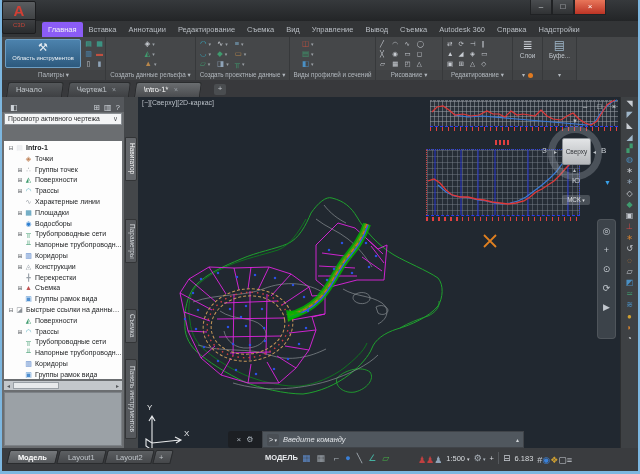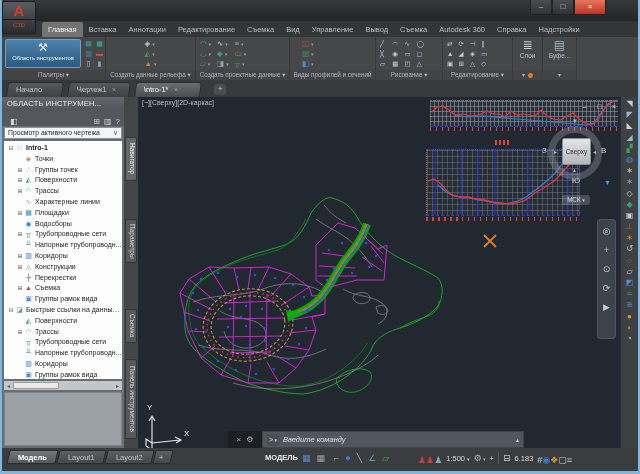--- a/index.html
+++ b/index.html
@@ -21,21 +21,21 @@
   .signin{color:#c9cdd2;font-size:8px;}
   .helpdot{position:relative;}
   .helpdot::after{content:"";position:absolute;right:-4px;top:-2px;width:5px;height:5px;border-radius:50%;background:#e06a1e;}
   .winbtns{position:absolute;right:34px;top:0;display:flex;z-index:25;}
   .winbtn{width:22px;height:15px;text-align:center;color:#cfd3d8;font-size:8px;line-height:14px;background:linear-gradient(#4a4d50,#303234);border:1px solid #202224;border-top:none;}
   .winbtn.close{width:32px;background:linear-gradient(#e8765a,#bc3425);color:#fff;}
 
   
   .ribtabs{position:absolute;left:2px;top:21px;width:636px;height:16px;background:#333537;display:flex;align-items:flex-end;padding-left:40px;z-index:10;}
   .rtab{color:#b9bec4;font-size:7.5px;line-height:15px;padding:0 6px;white-space:nowrap;}
-  .rtab.active{background:#737373;color:#f0f2f4;border-radius:2px 2px 0 0;}
+  .rtab.active{background:#8b5cf6;color:#f0f2f4;border-radius:2px 2px 0 0;}
 
   
   .ribbon{position:absolute;left:2px;top:37px;width:636px;height:43px;background:#454749;display:flex;z-index:10;}
   .panel{position:relative;height:43px;border-right:1px solid #37393b;}
   .plabel{position:absolute;left:0;bottom:0;width:100%;height:10px;color:#b2b8be;font-size:6.3px;line-height:10px;text-align:center;white-space:nowrap;overflow:hidden;background:#414345;}
   .bigbtn{position:absolute;left:3px;top:2px;width:76px;height:29px;background:linear-gradient(#4c82ad,#2d5a7e);border:1px solid #6d9ec4;border-radius:2px;text-align:center;}
   .bigbtn .bi{display:block;font-size:11px;color:#e8edf2;line-height:15px;}
   .bigbtn .bt{display:block;font-size:5.8px;color:#eef3f7;line-height:7px;white-space:nowrap;overflow:hidden;}
   .sidegrid{position:absolute;left:81px;top:2px;width:22px;display:grid;grid-template-columns:11px 11px;grid-auto-rows:10px;}
   .sidegrid .ic{font-size:7px;line-height:10px;text-align:center;}
@@ -349,21 +349,20 @@
   </div>
 
   <div class="filetabs">
     <div class="ftab" style="left:5px;width:56px;"><span>Начало</span></div>
     <div class="ftab" style="left:66px;width:62px;"><span><span>Чертеж1</span><span class="x">×</span></span></div>
     <div class="ftab active" style="left:133px;width:66px;"><span><span>Intro-1*</span><span class="x">×</span></span></div>
     <div class="ftplus">+</div>
   </div>
 
   <div class="toolspace">
-    <div class="ts-head">ОБЛАСТЬ ИНСТРУМЕН...</div>
     <div class="ts-tools">
       <span><span class="ic" style="color: rgb(205, 210, 216);">◧</span></span>
       <span class="sp"></span>
       <span><span class="ic" style="color: rgb(205, 210, 216);">⊞</span><span class="ic" style="color: rgb(205, 210, 216);">▥</span><span class="ic" style="color: rgb(205, 210, 216);">?</span></span>
     </div>
     <div class="ts-combo">
       <span>Просмотр активного чертежа</span>
         <span class="sp"></span>
         <span style="color:#55585c;">∨</span>
     </div>

